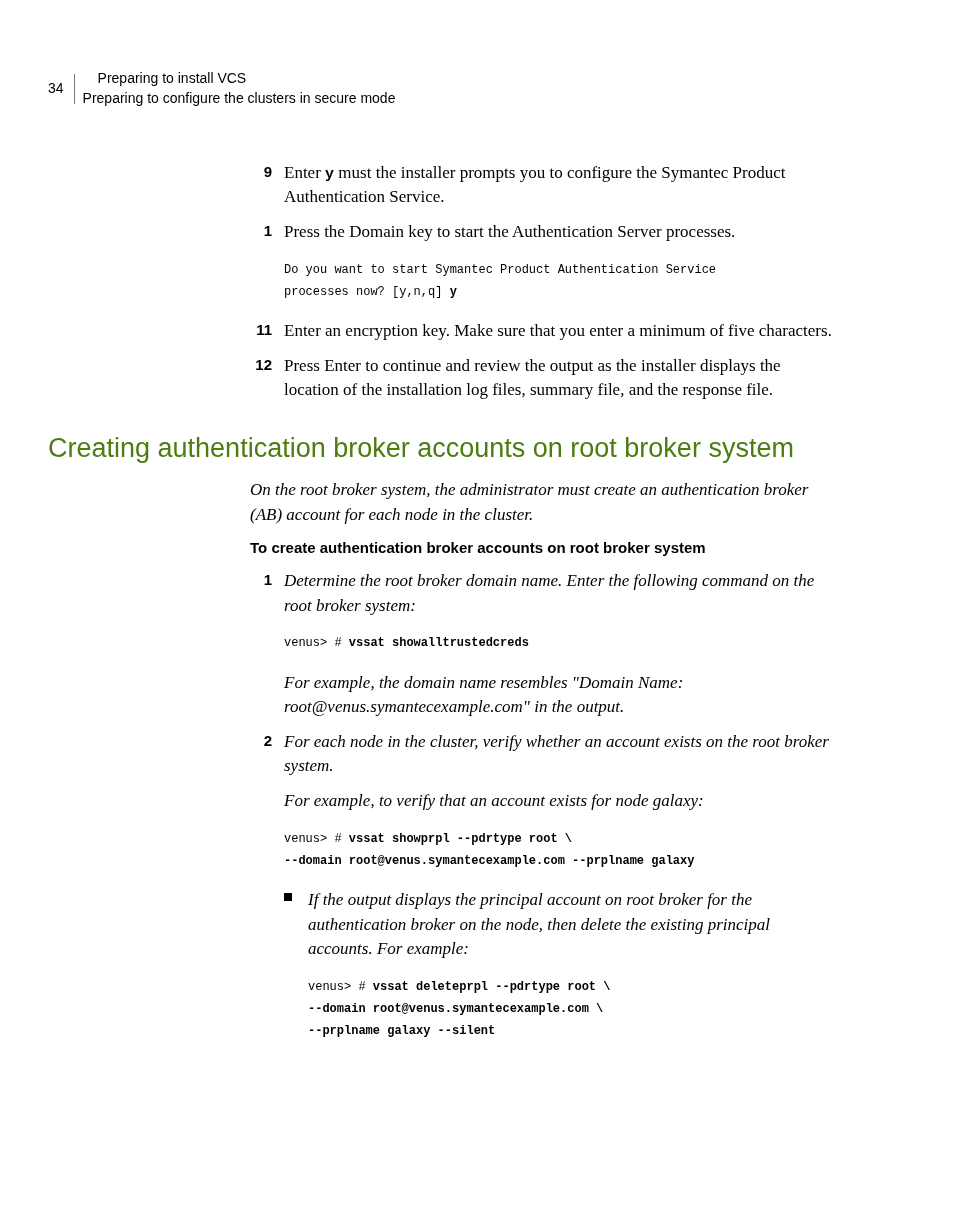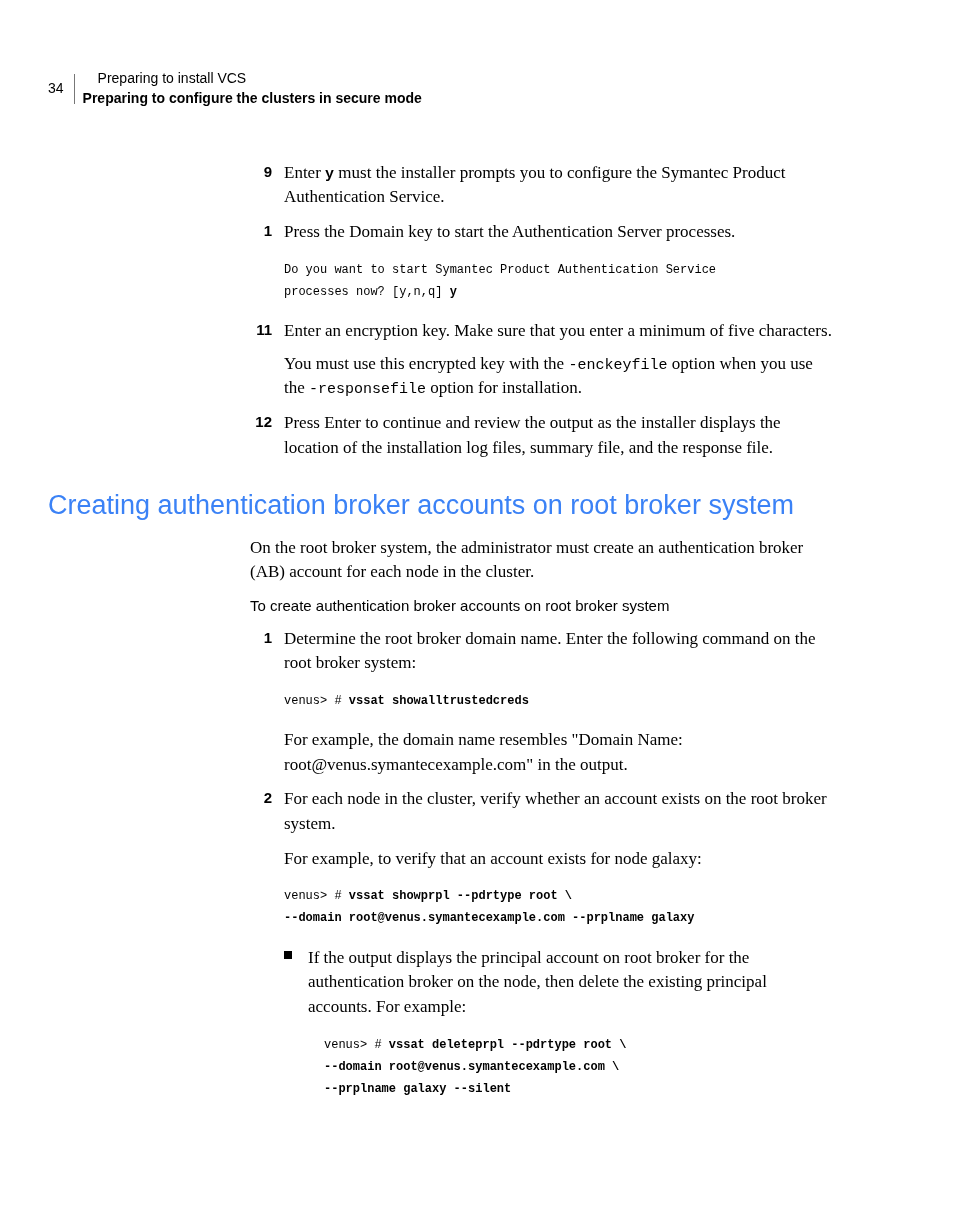--- a/index.html
+++ b/index.html
@@ -41,21 +41,21 @@
     vertical-align: top;
   }
   .header-block {
     display: inline-block;
   }
   .header-top {
     font-weight: 400;
     margin-left: 15px;
   }
   .header-sub {
-    font-weight: 700;
+    font-weight: 400;
   }
 
   .content {
     margin-left: 202px;
   }
 
   ol.steps {
     list-style: none;
     padding: 0;
     margin: 0;
@@ -90,34 +90,35 @@
     line-height: 1.85;
   }
   .b { font-weight: 700; }
 
   h2.section {
     font-family: Arial, Helvetica, sans-serif;
     font-weight: 400;
     font-size: 27px;
     letter-spacing: 0px;
     margin: 26px 0 10px 0;
-    color: #3b82f6;
+    color: #4d7c0f;
   }
   .section-wrap {
     margin-left: 0;
   }
   .section-text {
     margin-left: 202px;
   }
   .section-text p {
     margin: 0 0 10px 0;
+    font-style: italic;
   }
   .proc-title {
     font-family: Arial, Helvetica, sans-serif;
-    font-weight: 400;
+    font-weight: 700;
     font-size: 15px;
     margin: 10px 0 10px 0;
   }
 
   ul.sub {
     list-style: none;
     padding: 0;
     margin: 10px 0 0 0;
   }
   ul.sub > li {
@@ -127,21 +128,21 @@
   }
   ul.sub > li .bullet {
     position: absolute;
     left: 0;
     top: 5px;
     width: 8px;
     height: 8px;
     background: #000;
   }
   ul.sub pre.codeblock {
-    margin-left: 16px;
+    margin-left: 0;
   }
 </style>
 </head>
 <body>
 
 <div class="page">
 
   <div class="header">
     <span class="header-num">34</span>
     <span class="header-sep"></span>
@@ -164,21 +165,20 @@
         <div class="step-body">
           <p>Press the Domain key to start the Authentication Server processes.</p>
           <pre class="codeblock"><span>Do you want to start Symantec Product Authentication Service</span>
 <span>processes now? [y,n,q] </span><span class="b">y</span></pre>
         </div>
       </li>
       <li>
         <span class="step-num">11</span>
         <div class="step-body">
           <p>Enter an encryption key. Make sure that you enter a minimum of five characters.</p>
-          <p><span>You must use this encrypted key with the </span><span class="mono">-enckeyfile</span><span> option when you use the </span><span class="mono">-responsefile</span><span> option for installation.</span></p>
         </div>
       </li>
       <li>
         <span class="step-num">12</span>
         <div class="step-body">
           <p>Press Enter to continue and review the output as the installer displays the location of the installation log files, summary file, and the response file.</p>
         </div>
       </li>
     </ol>
   </div>

